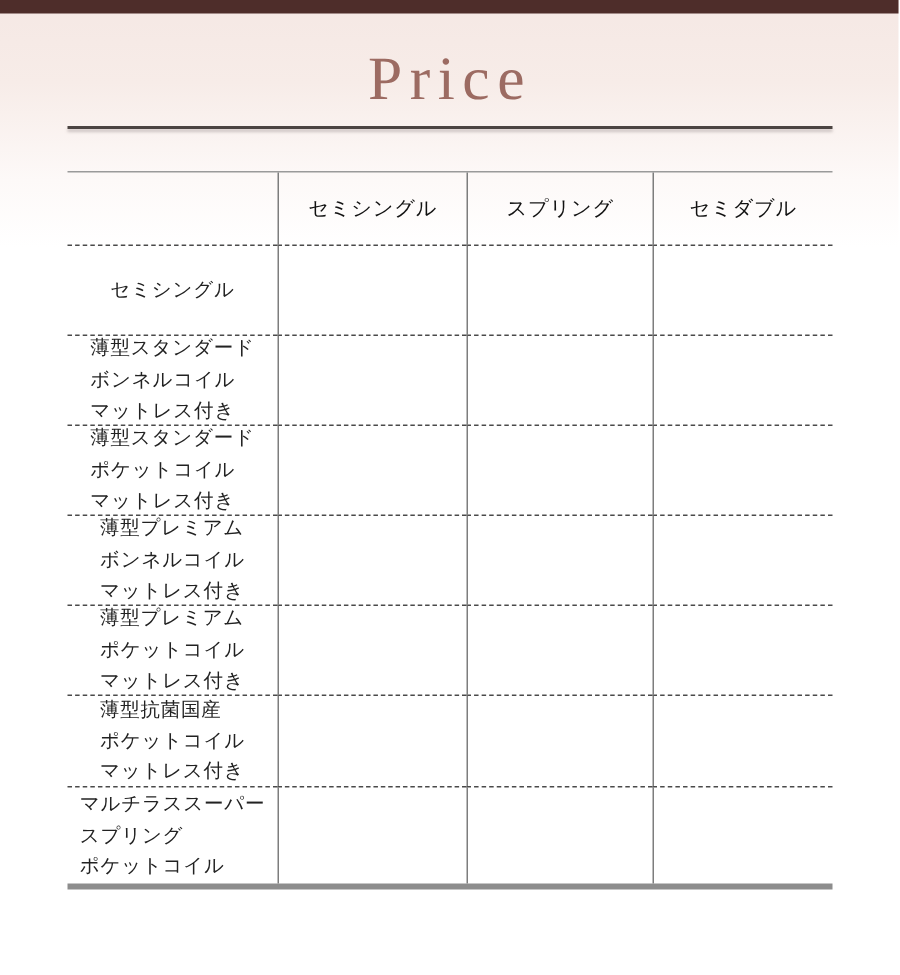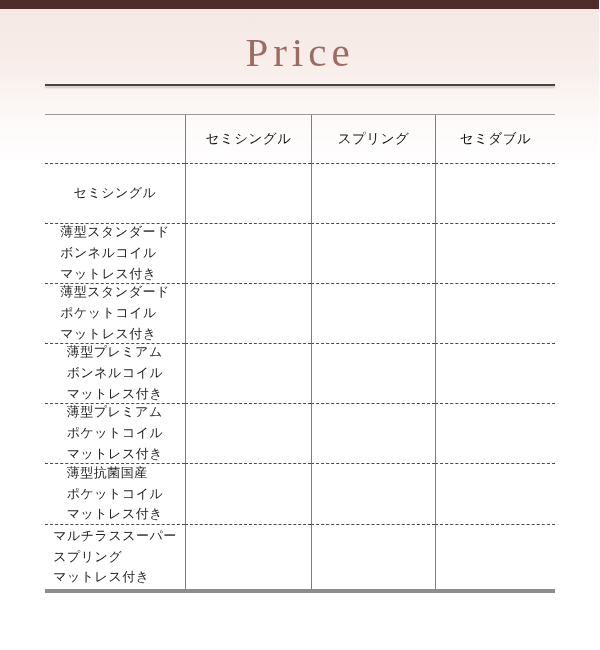--- a/index.html
+++ b/index.html
@@ -129,18 +129,18 @@
 
     <div class="cell lcell hdash">薄型抗菌国産
 ポケットコイル
 マットレス付き</div>
     <div class="cell hdash vline"></div>
     <div class="cell hdash vline"></div>
     <div class="cell hdash vline"></div>
 
     <div class="cell lcell hdash">マルチラススーパー
 スプリング
-マットレス付き</div>
+ポケットコイル</div>
     <div class="cell hdash vline"></div>
     <div class="cell hdash vline"></div>
     <div class="cell hdash vline"></div>
   </div>
 </div>
 
 </body></html>

